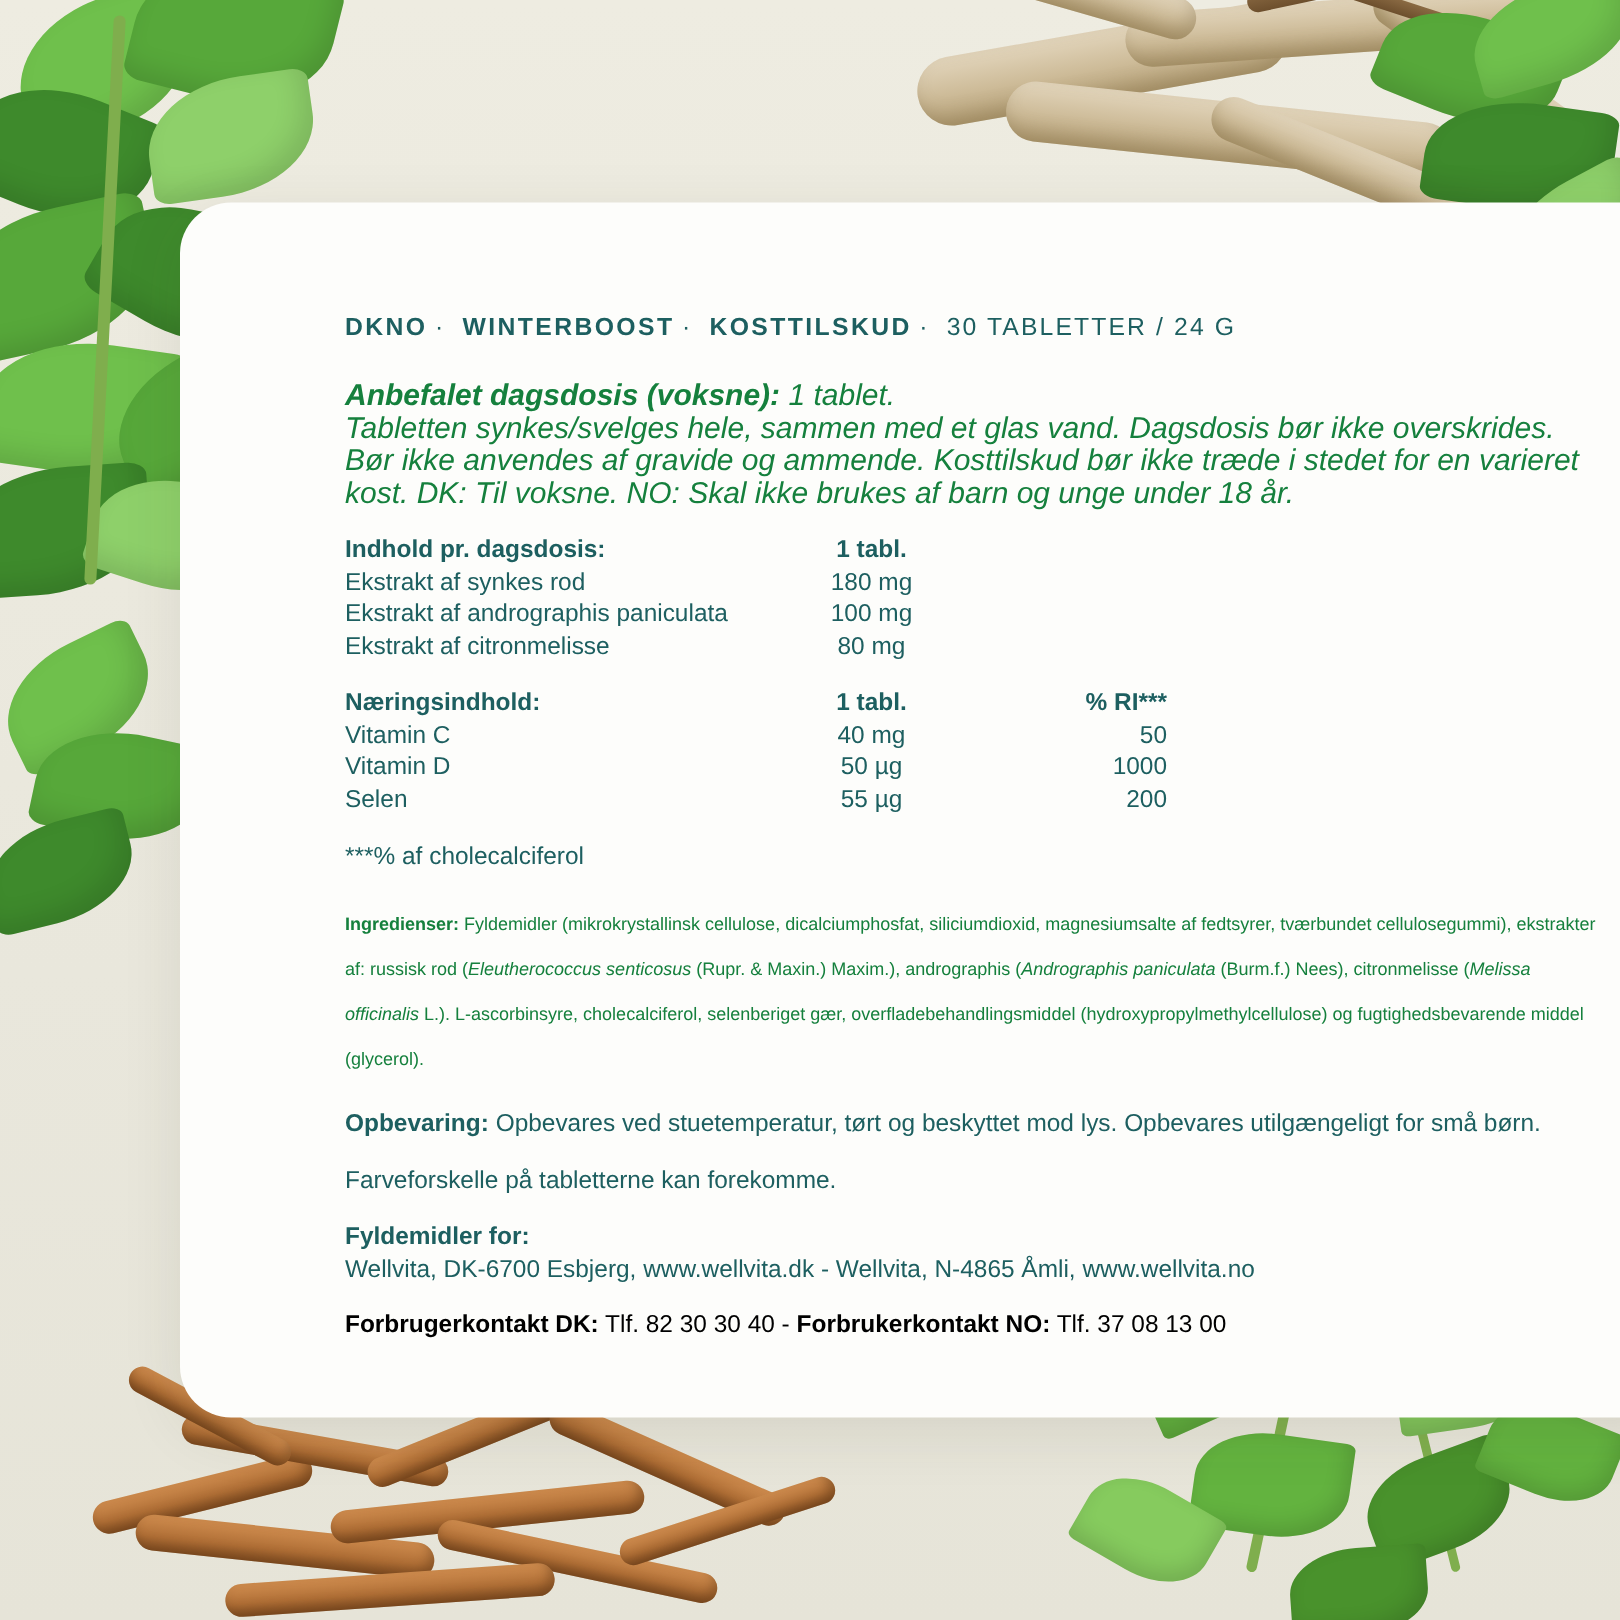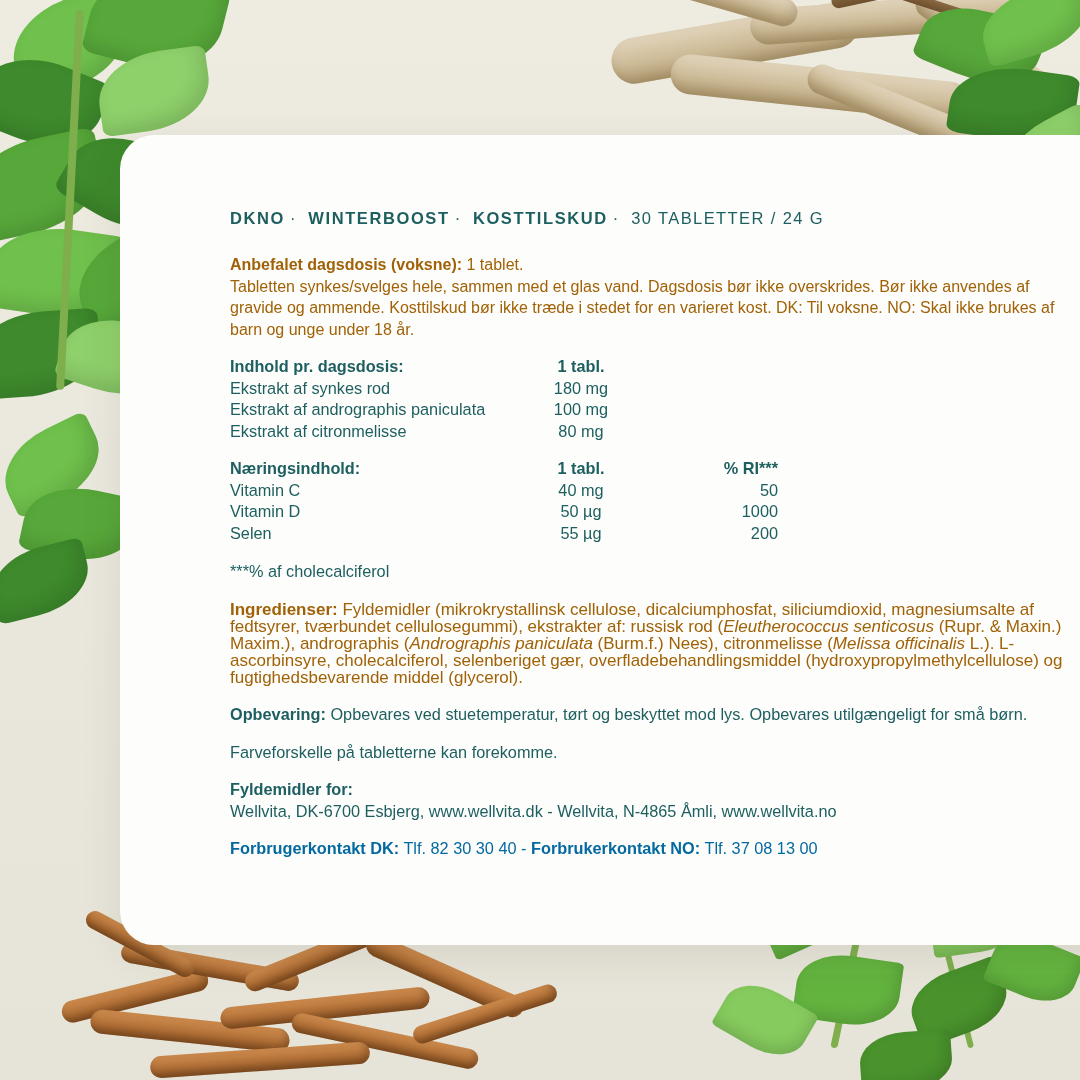--- a/index.html
+++ b/index.html
@@ -102,24 +102,25 @@
     margin-bottom: 26px;
     white-space: nowrap;
   }
   .title-row .sep {
     font-weight: normal;
     padding: 0 5px;
   }
   .title-row .qty { font-weight: normal; letter-spacing: 1.4px; }
 
   .para {
-    font-size: 16px;
+    font-size: 20px;
     line-height: 21.5px;
-    color: #a16207;
+    color: #15803d;
     margin: 0 0 16px 0;
+    font-style: italic;
   }
   .para b, .bold { font-weight: bold; }
 
   .block-gap { height: 12px; }
 
   table.facts {
     border-collapse: collapse;
     font-size: 16.3px;
     color: #1d5f60;
     line-height: 21.5px;
@@ -136,38 +137,38 @@
   table.facts tr.head td.val,
   table.facts tr.head td.ri { font-weight: bold; }
 
   .note {
     font-size: 16.3px;
     color: #1d5f60;
     margin: 18px 0 20px 0;
   }
 
   .ing {
-    font-size: 17px;
-    line-height: 17px;
-    color: #a16207;
+    font-size: 12px;
+    line-height: 30px;
+    color: #15803d;
     margin: 0 0 18px 0;
   }
   .ing i { font-style: italic; }
 
   .sec {
     font-size: 16.3px;
     line-height: 21.5px;
     color: #1d5f60;
     margin: 0 0 16px 0;
   }
 
   .contact {
     font-size: 16.3px;
     line-height: 21.5px;
-    color: #0369a1;
+    color: #000000;
     margin-top: 8px;
   }
   .contact b { font-weight: bold; }
 </style>
 </head>
 <body>
 
 <div id="stage">
 
   <div class="deco" style="left:-30px; top:-10px; width:330px; height:470px;">

